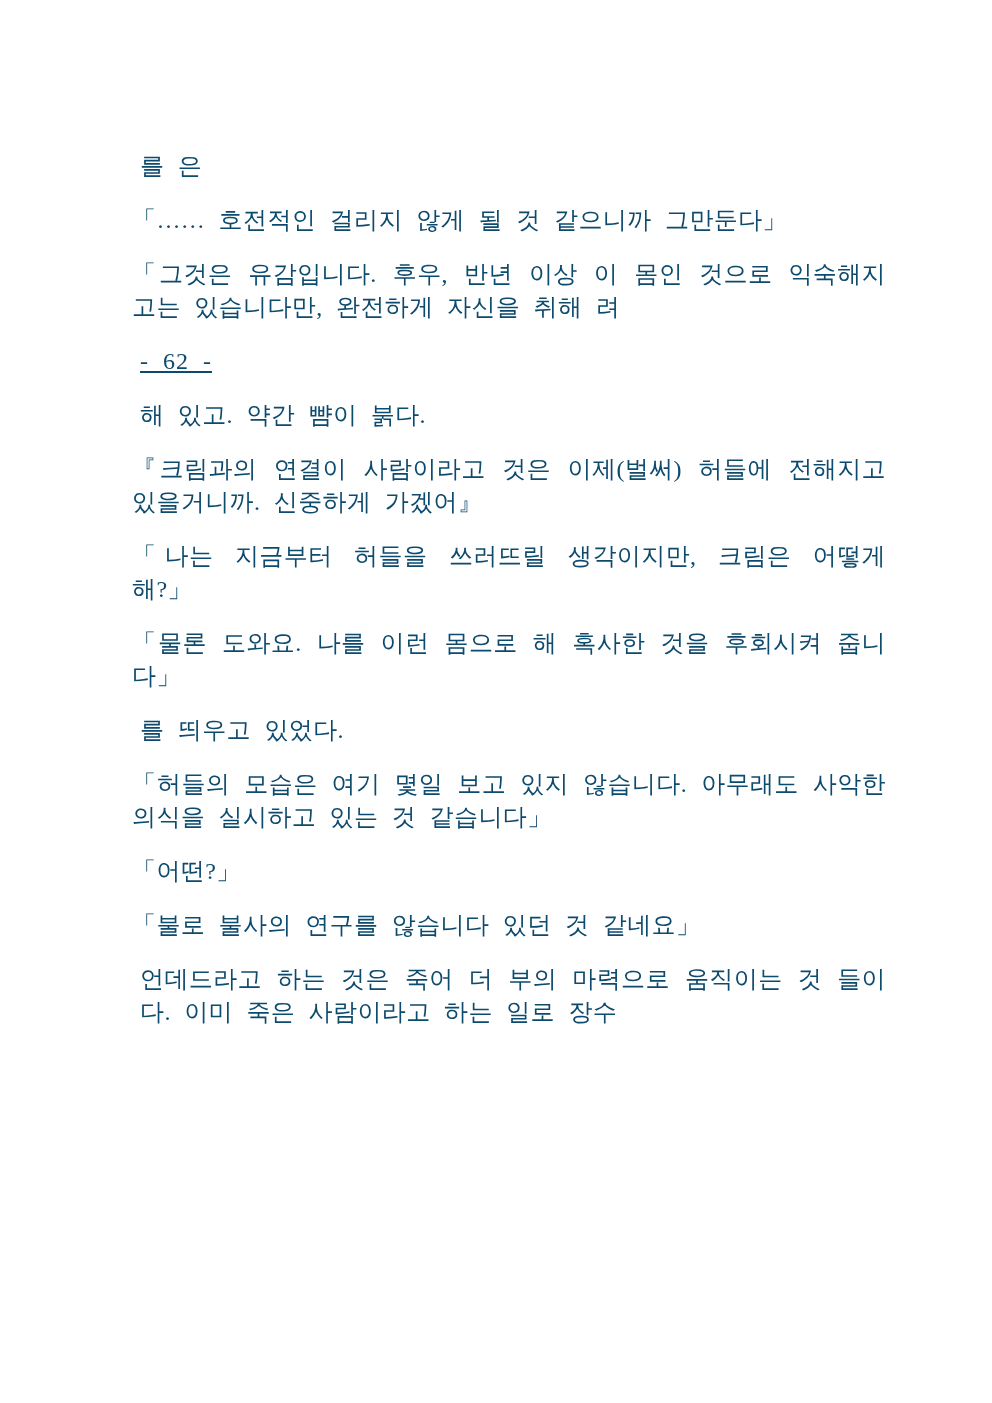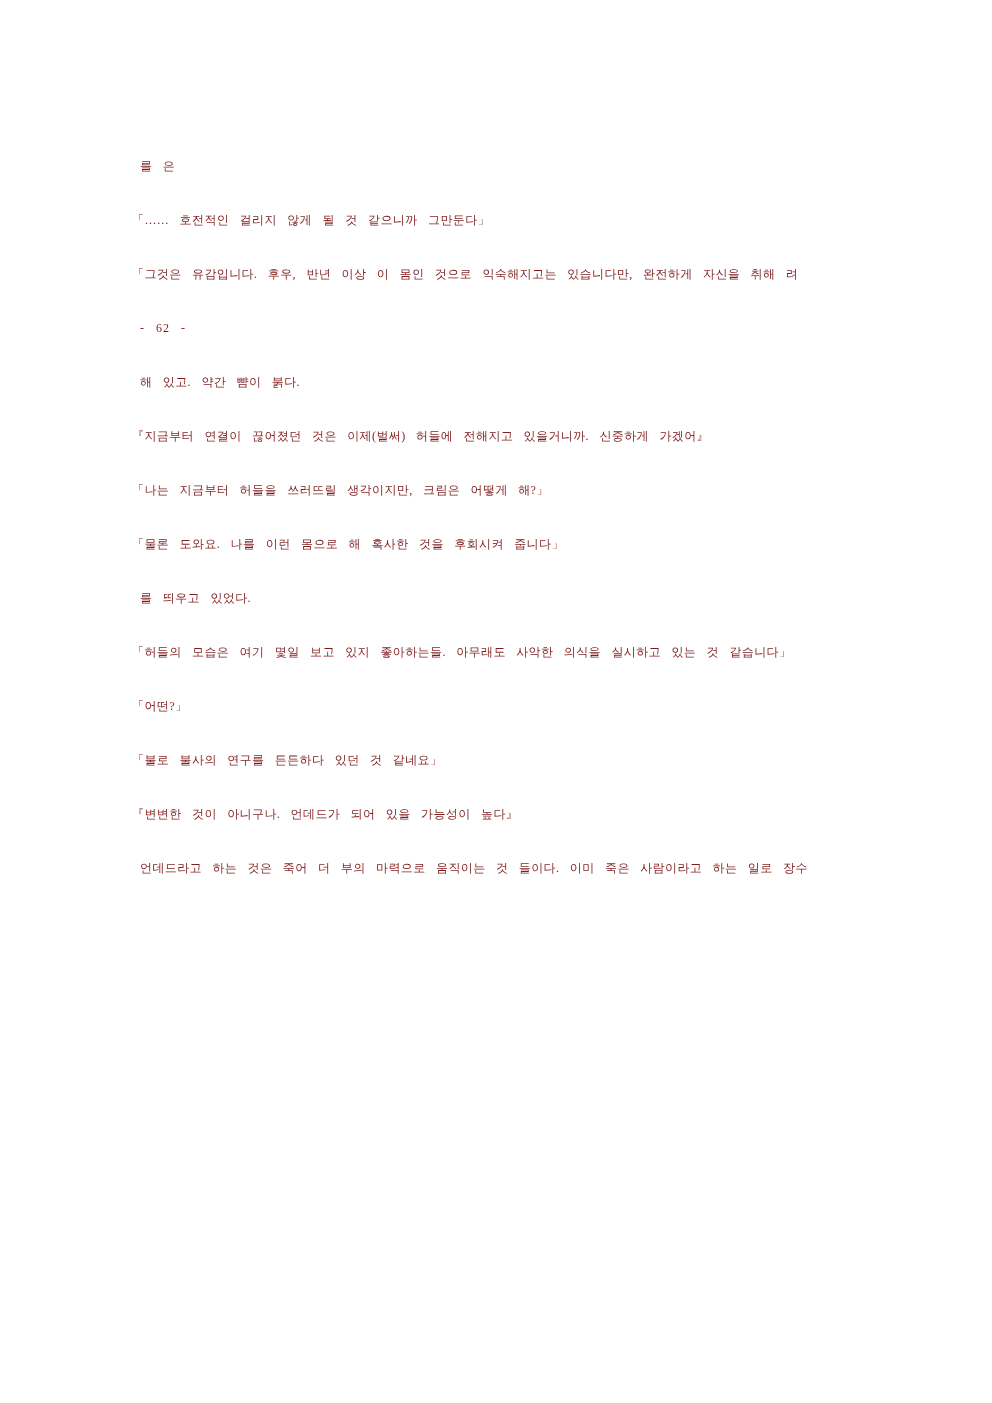--- a/index.html
+++ b/index.html
@@ -14,53 +14,53 @@
     box-sizing: border-box;
     background: #ffffff;
     overflow: hidden;
   }
   .content {
     position: absolute;
     top: 150px;
     left: 140px;
     width: 746px;
     font-family: "Liberation Serif", "DejaVu Serif", serif;
-    font-size: 12px;
+    font-size: 24px;
     line-height: 33px;
-    color: #7f1d1d;
+    color: #0c4a6e;
     text-align: justify;
     word-spacing: 7px;
     letter-spacing: 0.4px;
   }
   .content p {
     margin: 0 0 21px 0;
     word-break: normal;
     overflow-wrap: break-word;
   }
   
   .content p.dialog {
     margin-left: -8px;
   }
   .content p.pagenum {
     letter-spacing: 1px;
+    text-decoration: underline;
   }
 </style>
 </head>
 <body>
 
 <div class="page">
   <div class="content">
     <p>를 은</p>
     <p class="dialog">「…… 호전적인 걸리지 않게 될 것 같으니까 그만둔다」</p>
     <p class="dialog">「그것은 유감입니다. 후우, 반년 이상 이 몸인 것으로 익숙해지고는 있습니다만, 완전하게 자신을 취해 려</p>
     <p class="pagenum">- 62 -</p>
     <p>해 있고. 약간 뺨이 붉다.</p>
-    <p class="dialog">『지금부터 연결이 끊어졌던 것은 이제(벌써) 허들에 전해지고 있을거니까. 신중하게 가겠어』</p>
+    <p class="dialog">『크림과의 연결이 사람이라고 것은 이제(벌써) 허들에 전해지고 있을거니까. 신중하게 가겠어』</p>
     <p class="dialog">「나는 지금부터 허들을 쓰러뜨릴 생각이지만, 크림은 어떻게 해?」</p>
     <p class="dialog">「물론 도와요. 나를 이런 몸으로 해 혹사한 것을 후회시켜 줍니다」</p>
     <p>를 띄우고 있었다.</p>
-    <p class="dialog">「허들의 모습은 여기 몇일 보고 있지 좋아하는들. 아무래도 사악한 의식을 실시하고 있는 것 같습니다」</p>
+    <p class="dialog">「허들의 모습은 여기 몇일 보고 있지 않습니다. 아무래도 사악한 의식을 실시하고 있는 것 같습니다」</p>
     <p class="dialog">「어떤?」</p>
-    <p class="dialog">「불로 불사의 연구를 든든하다 있던 것 같네요」</p>
-    <p class="dialog">『변변한 것이 아니구나. 언데드가 되어 있을 가능성이 높다』</p>
+    <p class="dialog">「불로 불사의 연구를 않습니다 있던 것 같네요」</p>
     <p>언데드라고 하는 것은 죽어 더 부의 마력으로 움직이는 것 들이다. 이미 죽은 사람이라고 하는 일로 장수</p>
   </div>
 </div>
 
 </body></html>

